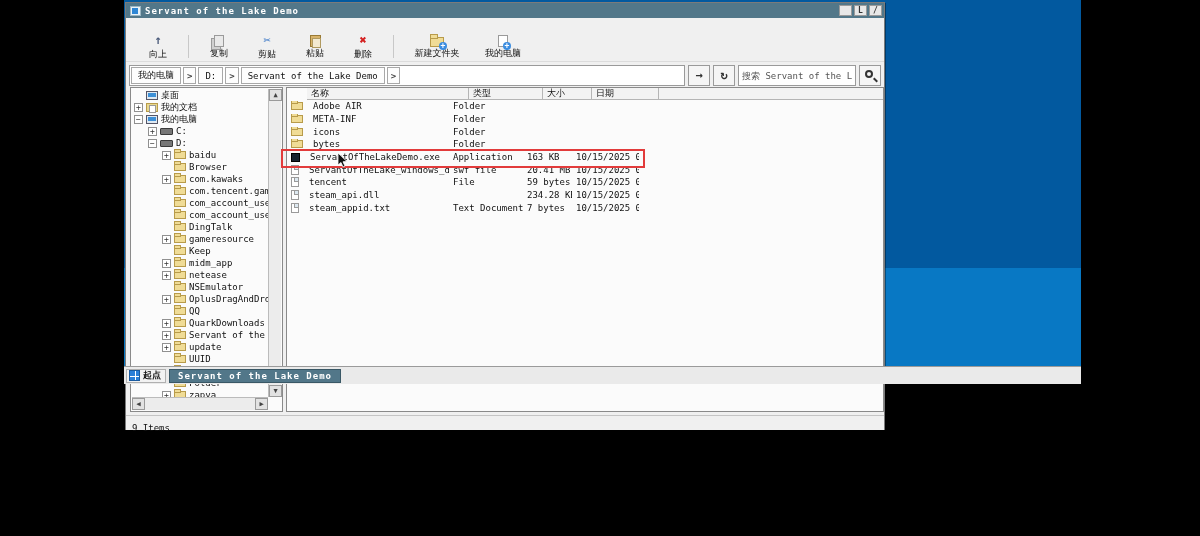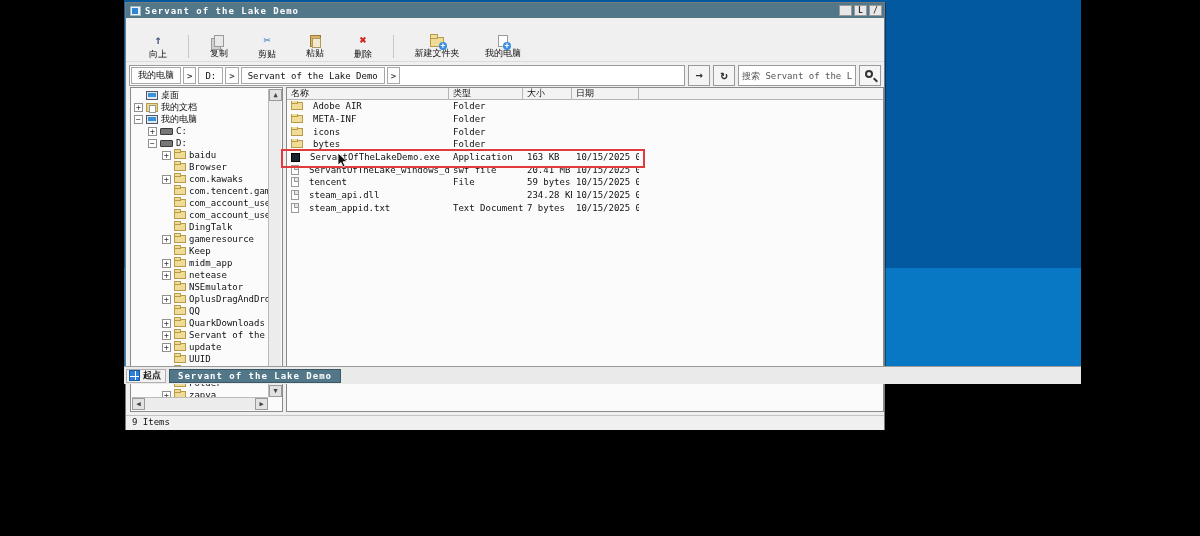--- a/index.html
+++ b/index.html
@@ -86,37 +86,37 @@
   .hscroll { position:absolute; left:1px; right:14px; bottom:1px; height:13px; background:#ececec; border-top:1px solid #bbb;
     display:flex; justify-content:space-between; }
   .sbtn { width:13px; height:12px; background:#e2e2e2; border:1px solid #9a9a9a; font-size:7px; line-height:10px;
     text-align:center; color:#444; }
   .vscroll .sbtn { position:absolute; left:0; }
   .vscroll .up { top:0; } .vscroll .down { bottom:0; }
 
   
   .list { position:absolute; left:160px; top:84px; width:598px; height:325px; background:#fbfbfb;
     border:1px solid #8a8a8a; overflow:visible; }
-  .lheader { display:flex; height:12px; border-bottom:1px solid #b5b5b5; background:#f3f3f3; font-size:9px; }
+  .lheader { display:flex; height:12px; border-bottom:1px solid #b5b5b5; background:#f3f3f3; font-size:9px;margin-left:20px; }
   .hcell { border-right:1px solid #b5b5b5; padding:0 4px; display:flex; align-items:center; }
   .c-name { width:162px; } .c-type { width:74px; } .c-size { width:49px; } .c-date { width:67px; } .c-rest { flex:1; border-right:none; }
   .lrow { display:flex; height:12.7px; align-items:center; font-size:9px; }
   .cell { padding:0 4px; white-space:nowrap; overflow:hidden; }
   .cell.c-name { display:flex; align-items:center; gap:10px; }
   .fi-folder { width:12px; height:8px; min-width:12px; background:#f0dc96; border:1px solid #b89b4a; position:relative; }
   .fi-folder::before { content:""; position:absolute; left:-1px; top:-3px; width:5px; height:2px; background:#f0dc96; border:1px solid #b89b4a; }
   .fi-app { width:9px; height:9px; min-width:9px; background:#16222e; border:1px solid #000; }
   .fi-file { width:8px; height:10px; min-width:8px; background:#fff; border:1px solid #9a9a9a; position:relative; }
   .fi-file::after { content:""; position:absolute; right:0; top:0; width:3px; height:3px; background:#dce8f0; border-left:1px solid #9a9a9a; border-bottom:1px solid #9a9a9a; }
 
   .redbox { position:absolute; left:-6px; top:61px; width:364px; height:19px; border:2px solid #e23b3b; pointer-events:none; }
   .cursor { position:absolute; left:50px; top:64px; width:11px; height:17px; pointer-events:none; }
 
   .statusbar { position:absolute; left:0; right:0; top:412px; height:15px; border-top:1px solid #c5c5c5;
-    background:#f0f0f0; font-size:9px; padding:1px 6px; }
+    background:#f0f0f0; font-size:9px; padding:7px 6px; }
 
   
   .taskbar { position:absolute; left:0; bottom:0; width:100%; height:18px; background:#eaeaea;
     border-top:1px solid #9a9a9a; display:flex; align-items:center; padding:0 2px; gap:3px; }
   .startbtn { display:flex; align-items:center; gap:3px; height:14px; padding:0 4px 0 2px; border:1px solid #b0b0b0;
     background:#f2f2f2; font-size:9px; font-weight:bold; }
   .start-ico { width:11px; height:11px; background:
       linear-gradient(#fff,#fff) 5px 0/1px 11px no-repeat,
       linear-gradient(#fff,#fff) 0 5px/11px 1px no-repeat,
       #2b7fd8; border:1px solid #1a5ba0; }

